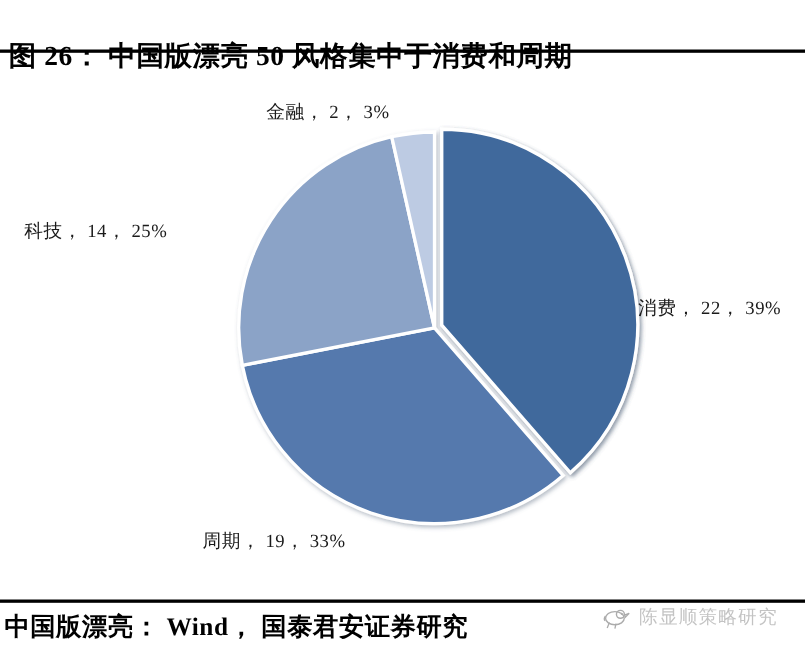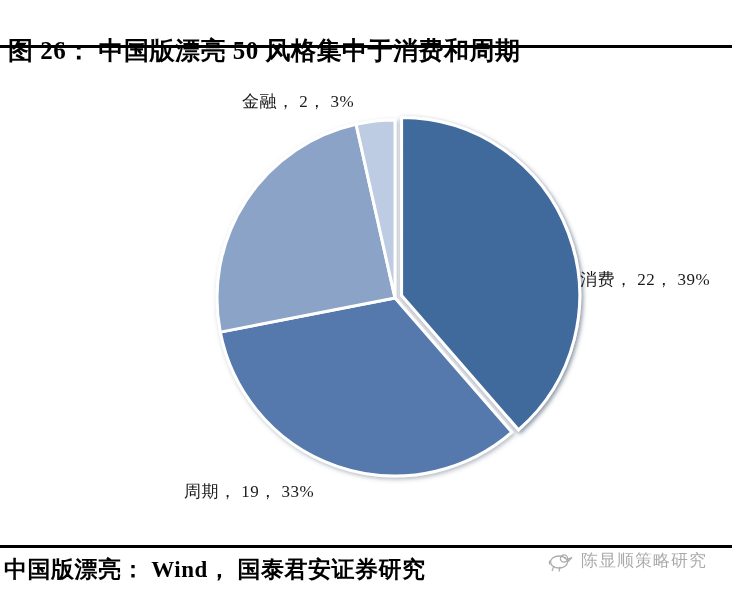--- a/index.html
+++ b/index.html
@@ -96,21 +96,21 @@
     top: 549px;
     display: flex;
     align-items: center;
     gap: 7px;
     opacity: 0.42;
     filter: grayscale(100%);
   }
   #watermark-text {
     font-family: "Liberation Sans", "DejaVu Sans", sans-serif;
     font-size: 17px;
-    color: #701a75;
+    color: #8b5cf6;
     letter-spacing: 1px;
     white-space: nowrap;
   }
 </style>
 </head>
 <body>
 
 <div id="figure-title">图 26： 中国版漂亮 50 风格集中于消费和周期</div>
 <div id="title-rule"></div>
 
@@ -132,20 +132,21 @@
       <path id="slice-tech" d="M 395.0 248.0 L 220.3 282.1 A 178 178 0 0 1 356.1 74.3 Z" fill="#8ba3c7" stroke="#ffffff" stroke-width="3"></path>
 
       <path id="slice-finance" d="M 395.0 248.0 L 356.1 74.3 A 178 178 0 0 1 395.0 70.0 Z" fill="#bdcbe3" stroke="#ffffff" stroke-width="3"></path>
     </g>
 
     <path id="slice-consumer-top" d="M 401.6 245.5 L 401.6 67.5 A 178 178 0 0 1 518.5 379.8 Z" fill="#41699c" stroke="#ffffff" stroke-width="3" filter="url(#sliceShadow)"></path>
   </svg>
 
   <div class="data-label" id="label-finance">金融， 2， 3%</div>
 
+  <div class="data-label" id="label-tech">科技， 14， 25%</div>
 
   <div class="data-label" id="label-consumer">消费， 22， 39%</div>
 
   <div class="data-label" id="label-cycle">周期， 19， 33%</div>
 </div>
 
 <div id="footer-rule"></div>
 <div id="source-note">中国版漂亮： Wind， 国泰君安证券研究</div>
 
 <div id="watermark">

